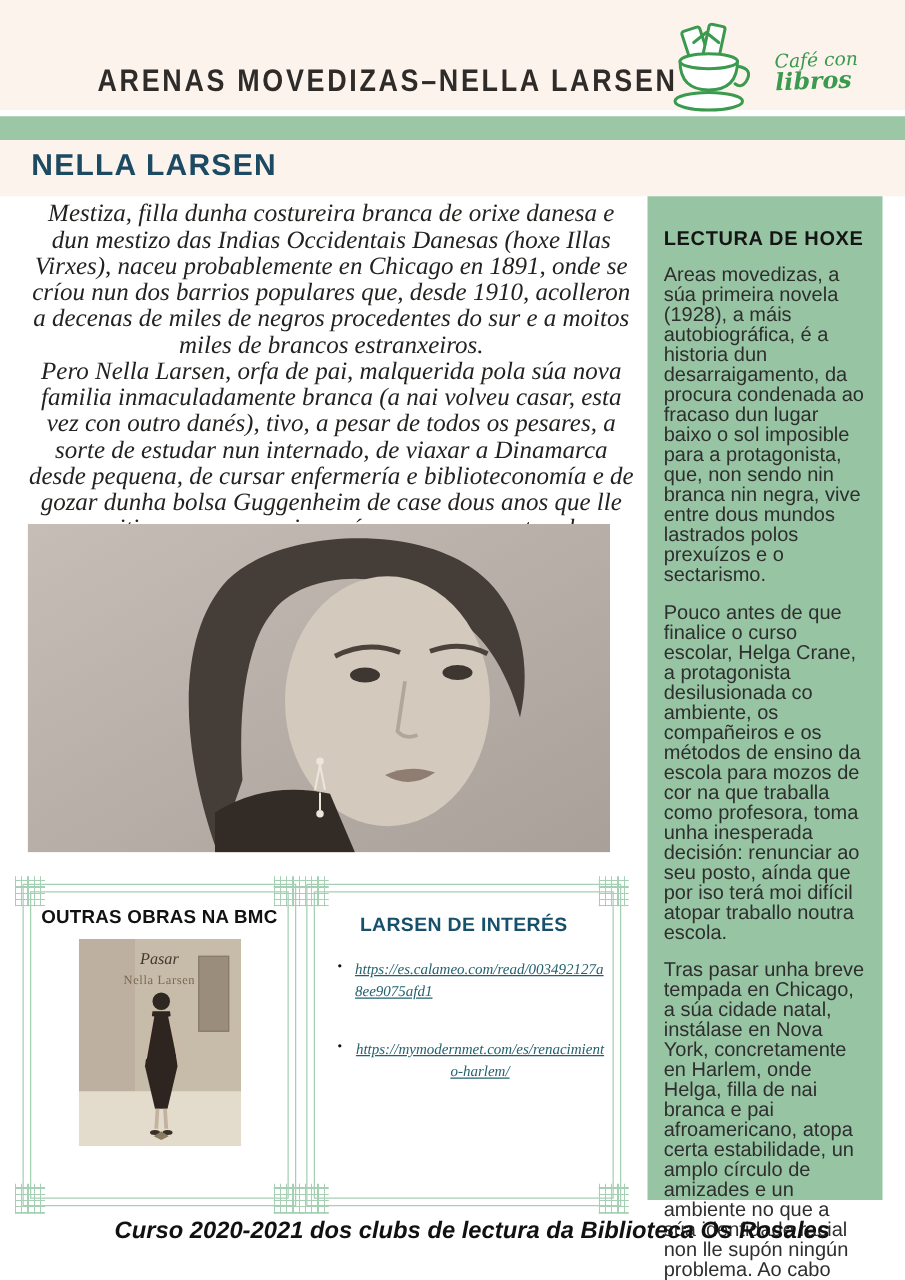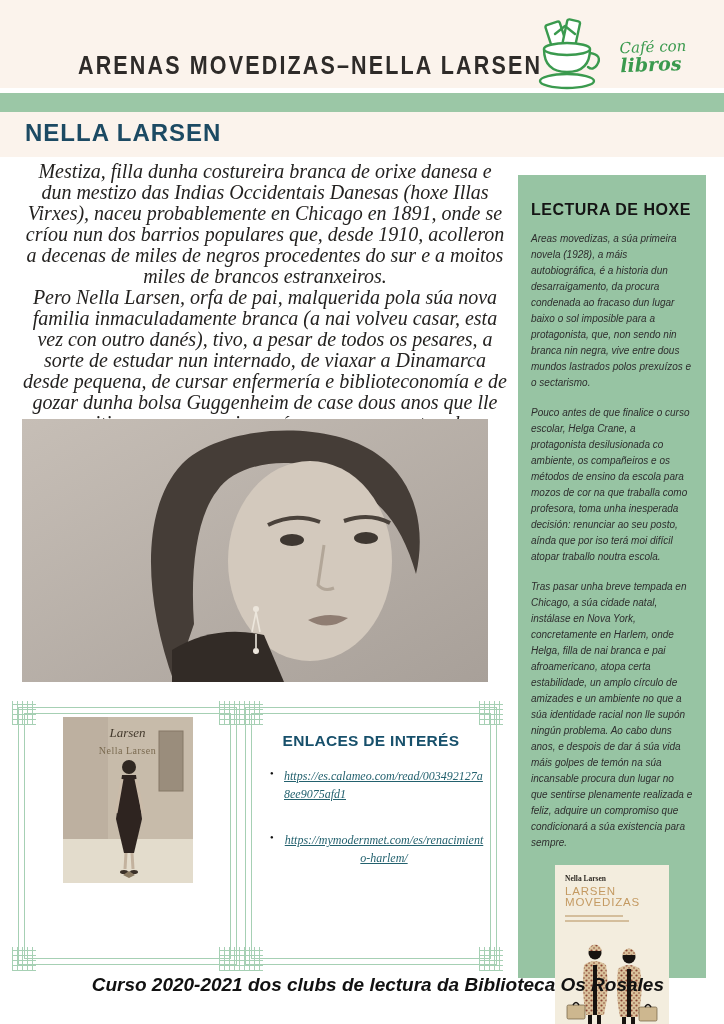--- a/index.html
+++ b/index.html
@@ -25,24 +25,24 @@
   .bio-col{position:absolute;left:22px;top:161px;width:486px;text-align:center;}
   .bio-col p{margin:0;font-family:"Liberation Serif",serif;font-style:italic;
       font-size:20px;line-height:21px;color:#242220;}
 
   
   .photo{position:absolute;left:22px;top:419px;width:466px;height:263px;overflow:hidden;}
   .photo svg{display:block;width:100%;height:100%;}
 
   
   .sidebar{position:absolute;left:518px;top:157px;width:188px;height:803px;background:#97c4a3;
-      box-sizing:border-box;padding:26px 13px 0 13px;margin-top:18px;}
+      box-sizing:border-box;padding:26px 13px 0 13px;}
   .sidebar h2{margin:0 0 12px 0;font-size:16px;letter-spacing:.5px;color:#151515;
       font-family:"Liberation Sans",sans-serif;}
-  .sidebar p{margin:0 0 14px 0;font-size:10px;line-height:16px;font-style:italic;
+  .sidebar p{margin:0 0 14px 0;font-size:16px;line-height:16px;
       color:#2e2e2e;}
 
   
   .arenas-cover{position:relative;width:114px;height:196px;margin:4px auto 0 auto;
       background:#f3edde;box-sizing:border-box;padding:9px 8px 0 10px;}
   .ac-author{font-family:"Liberation Serif",serif;font-size:7.5px;font-weight:bold;color:#2f2a24;}
   .ac-title{margin-top:3px;font-size:11.5px;line-height:11px;letter-spacing:.8px;color:#c49a62;}
   .microline{height:2px;background:#c9ad85;opacity:.75;}
   .ml1{width:58px;margin-top:7px;}
   .ml2{width:64px;margin-top:3px;}
@@ -192,45 +192,46 @@
       </div>
 
     </div>
   </aside>
 
   <section class="box box-obras">
     <span class="corner c-tl"></span>
     <span class="corner c-tr"></span>
     <span class="corner c-bl"></span>
     <span class="corner c-br"></span>
+    <h2>OUTRAS OBRAS NA BMC</h2>
     <div class="pasar-cover">
       <svg viewBox="0 0 130 166" preserveAspectRatio="none">
         <rect width="130" height="166" fill="#c7bbaa"></rect>
         <rect x="0" y="0" width="45" height="130" fill="#bdb0a0"></rect>
         <rect x="96" y="14" width="24" height="60" fill="#9a8d7c" stroke="#857867" stroke-width="1"></rect>
         <rect x="0" y="122" width="130" height="44" fill="#e3dccc"></rect>
         <circle cx="66" cy="50" r="7" fill="#2f2721"></circle>
         <path d="M59,58 L73,58 L79,102 L71,136 L61,136 L53,102 Z" fill="#2e2420"></path>
         <path d="M59,62 L53,96 M73,62 L80,96" stroke="#cabba9" stroke-width="3" fill="none"></path>
         <path d="M63,136 L62,152 M69,136 L70,152" stroke="#c3b29e" stroke-width="3" fill="none"></path>
         <ellipse cx="61" cy="155" rx="4" ry="2" fill="#3a3028"></ellipse>
         <ellipse cx="71" cy="155" rx="4" ry="2" fill="#3a3028"></ellipse>
         <path d="M60,158 l6,-4 l6,4 l-6,3 Z" fill="#8a7a62"></path>
       </svg>
-      <div class="pc-title">Larsen</div>
+      <div class="pc-title">Pasar</div>
       <div class="pc-author">Nella Larsen</div>
     </div>
   </section>
 
   <section class="box box-enlaces">
     <span class="corner c-tl"></span>
     <span class="corner c-tr"></span>
     <span class="corner c-bl"></span>
     <span class="corner c-br"></span>
-    <h2>ENLACES DE INTERÉS</h2>
+    <h2>LARSEN DE INTERÉS</h2>
     <ul class="links">
       <li>
         <a>https://es.calameo.com/read/003492127a8ee9075afd1</a>
       </li>
       <li class="centered">
         <a>https://mymodernmet.com/es/renacimiento-harlem/</a>
       </li>
     </ul>
   </section>
 

